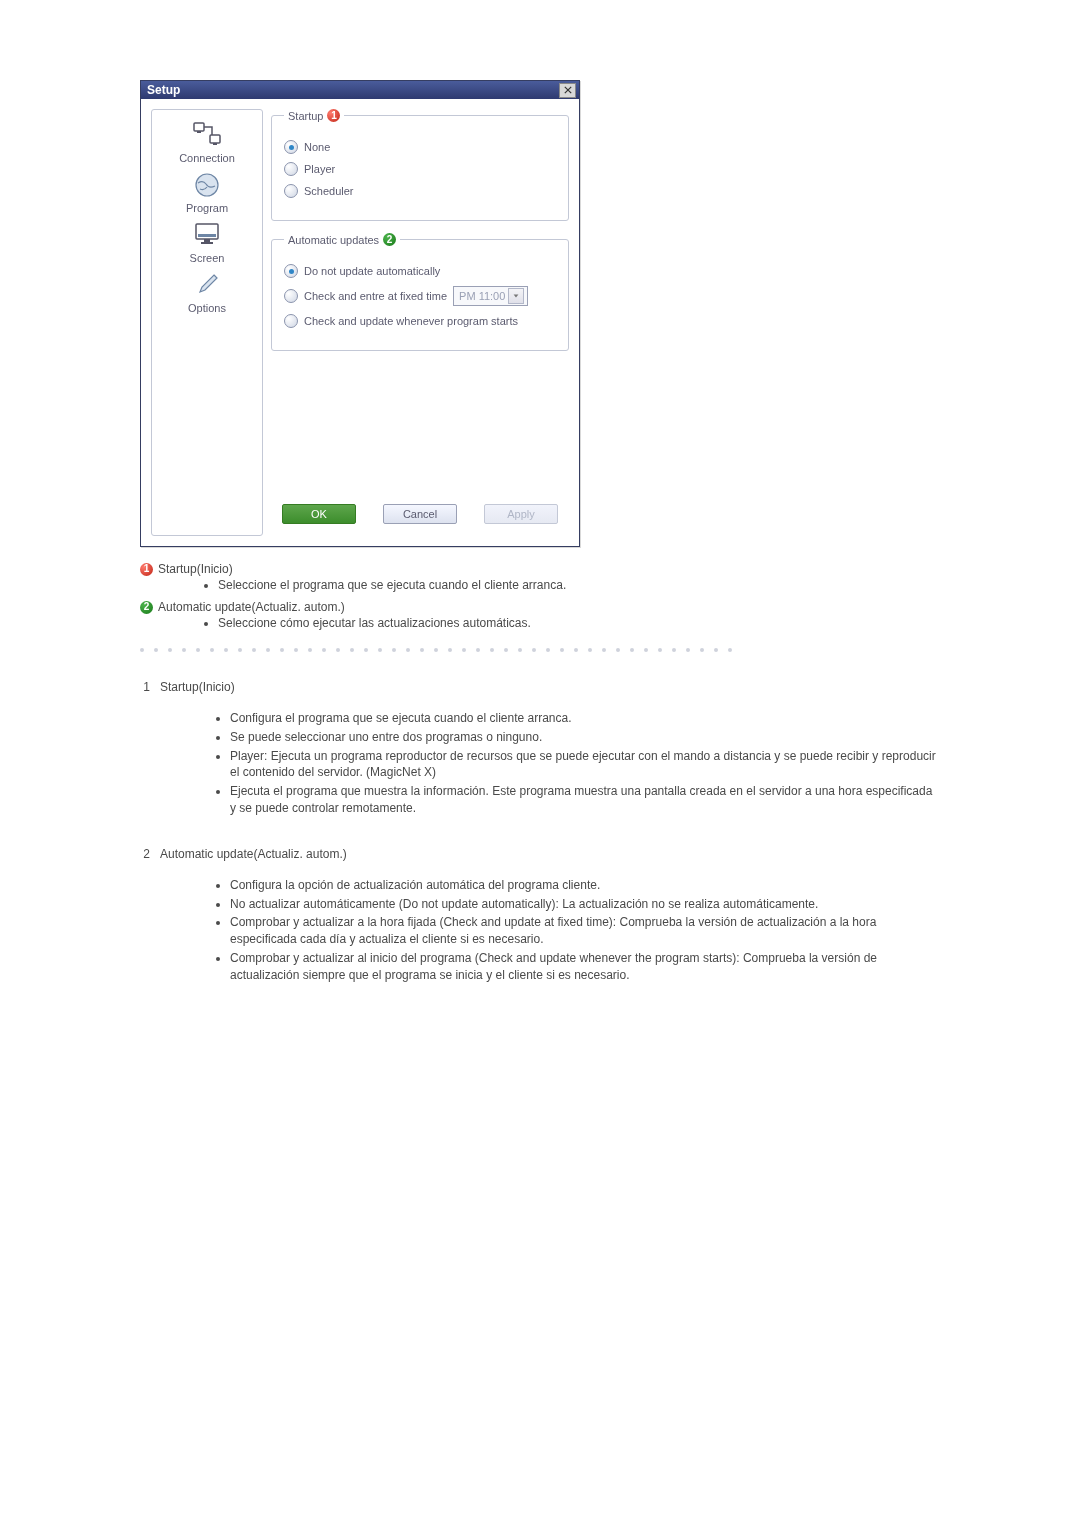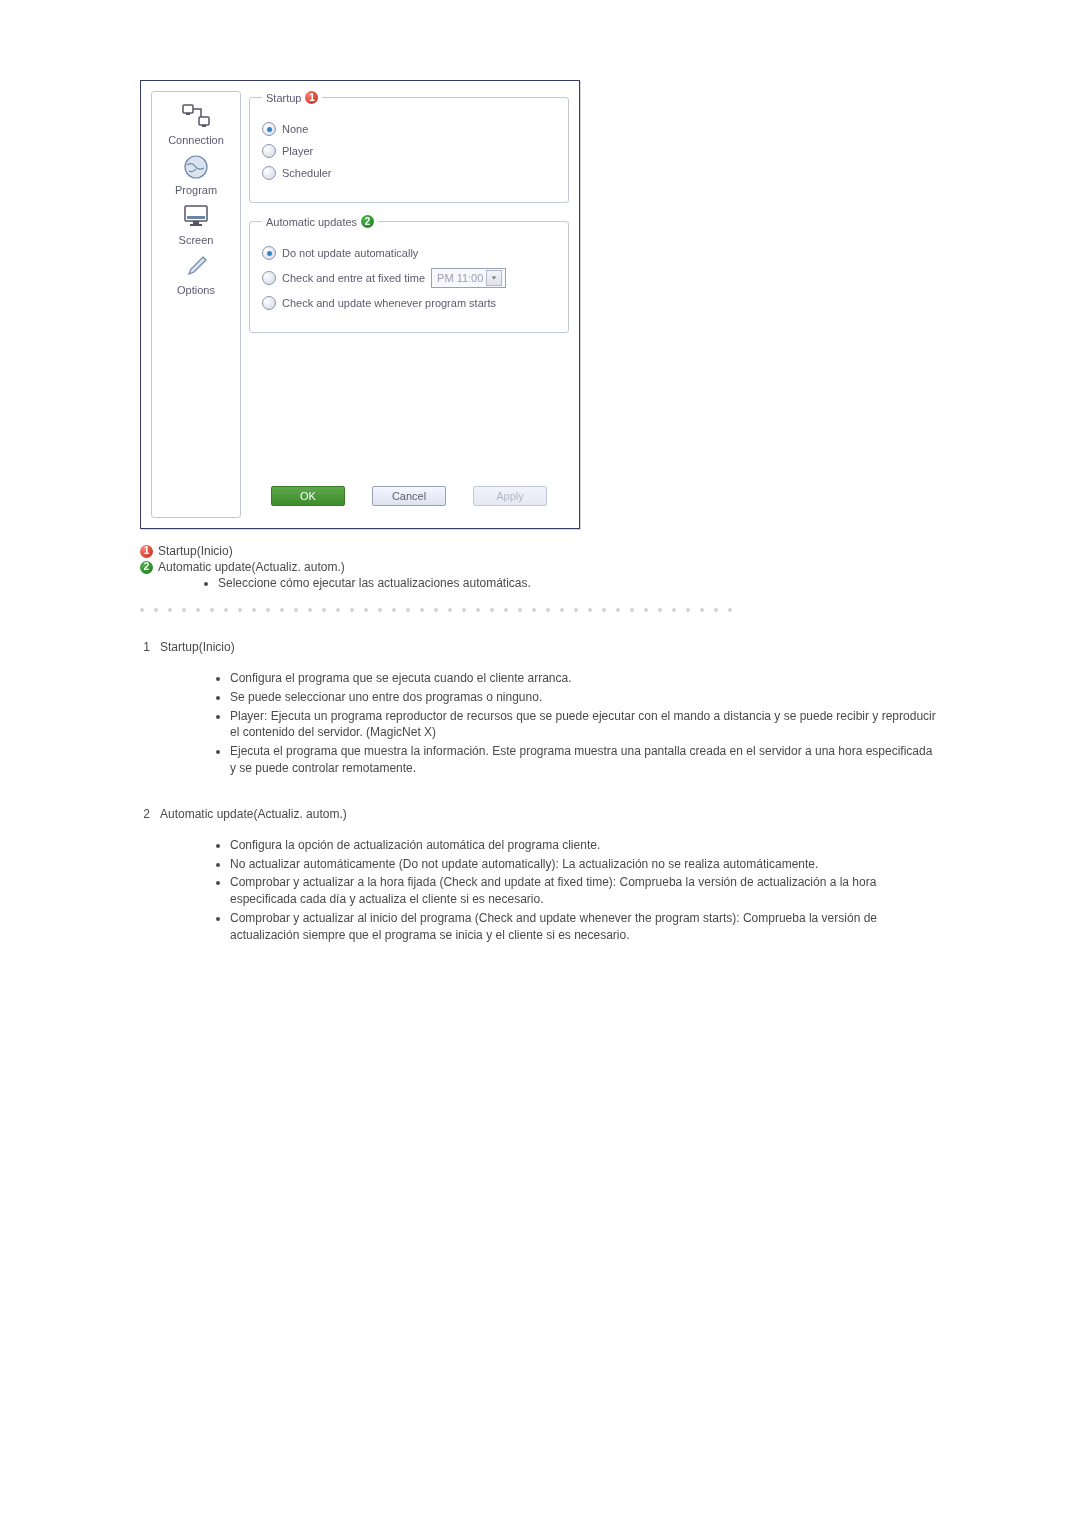--- a/index.html
+++ b/index.html
@@ -49,21 +49,21 @@
 .dialog-body {
   display: flex;
   padding: 10px;
 }
 
 
 .left-nav {
   width: 80px;
   border: 1px solid #c3c8d6;
   border-radius: 3px;
-  padding: 10px 4px;
+  padding: 10px 15px;
   display: flex;
   flex-direction: column;
   align-items: center;
   gap: 6px;
   margin-right: 8px;
 }
 .nav-item {
   width: 70px;
   display: flex;
   flex-direction: column;
@@ -222,20 +222,28 @@
   color:#4a4a4a;
 }
 </style>
 </head>
 <body>
 
 <div class="page">
 
   <div class="setup-dialog">
 
+    <div class="titlebar">
+      <span class="title-text">Setup</span>
+      <span class="close-btn">
+        <svg viewBox="0 0 10 10">
+            <path d="M1 1 L9 9 M9 1 L1 9" stroke="#333" stroke-width="1.5"></path>
+          </svg>
+      </span>
+    </div>
 
     <div class="dialog-body">
 
       <div class="left-nav">
         <div class="nav-item">
           <span class="nav-icon-slot">
             <svg width="30" height="28" viewBox="0 0 30 28">
               <rect x="2" y="2" width="10" height="8" rx="1" fill="none" stroke="#556" stroke-width="1.5"></rect>
               <rect x="18" y="14" width="10" height="8" rx="1" fill="none" stroke="#556" stroke-width="1.5"></rect>
               <path d="M12 6 H20 V14" fill="none" stroke="#556" stroke-width="1.5"></path>
@@ -336,20 +344,23 @@
 
       </div>
     </div>
   </div>
 
   <div class="caps">
     <div class="cap-line">
       <span class="numball red">1</span>
       <span>Startup(Inicio)</span>
     </div>
+    <ul class="cap-bullets">
+      <li>Seleccione el programa que se ejecuta cuando el cliente arranca.</li>
+    </ul>
     <div class="cap-line">
       <span class="numball green">2</span>
       <span>Automatic update(Actualiz. autom.)</span>
     </div>
     <ul class="cap-bullets">
       <li>Seleccione cómo ejecutar las actualizaciones automáticas.</li>
     </ul>
   </div>
 
   <div class="dots-sep">

